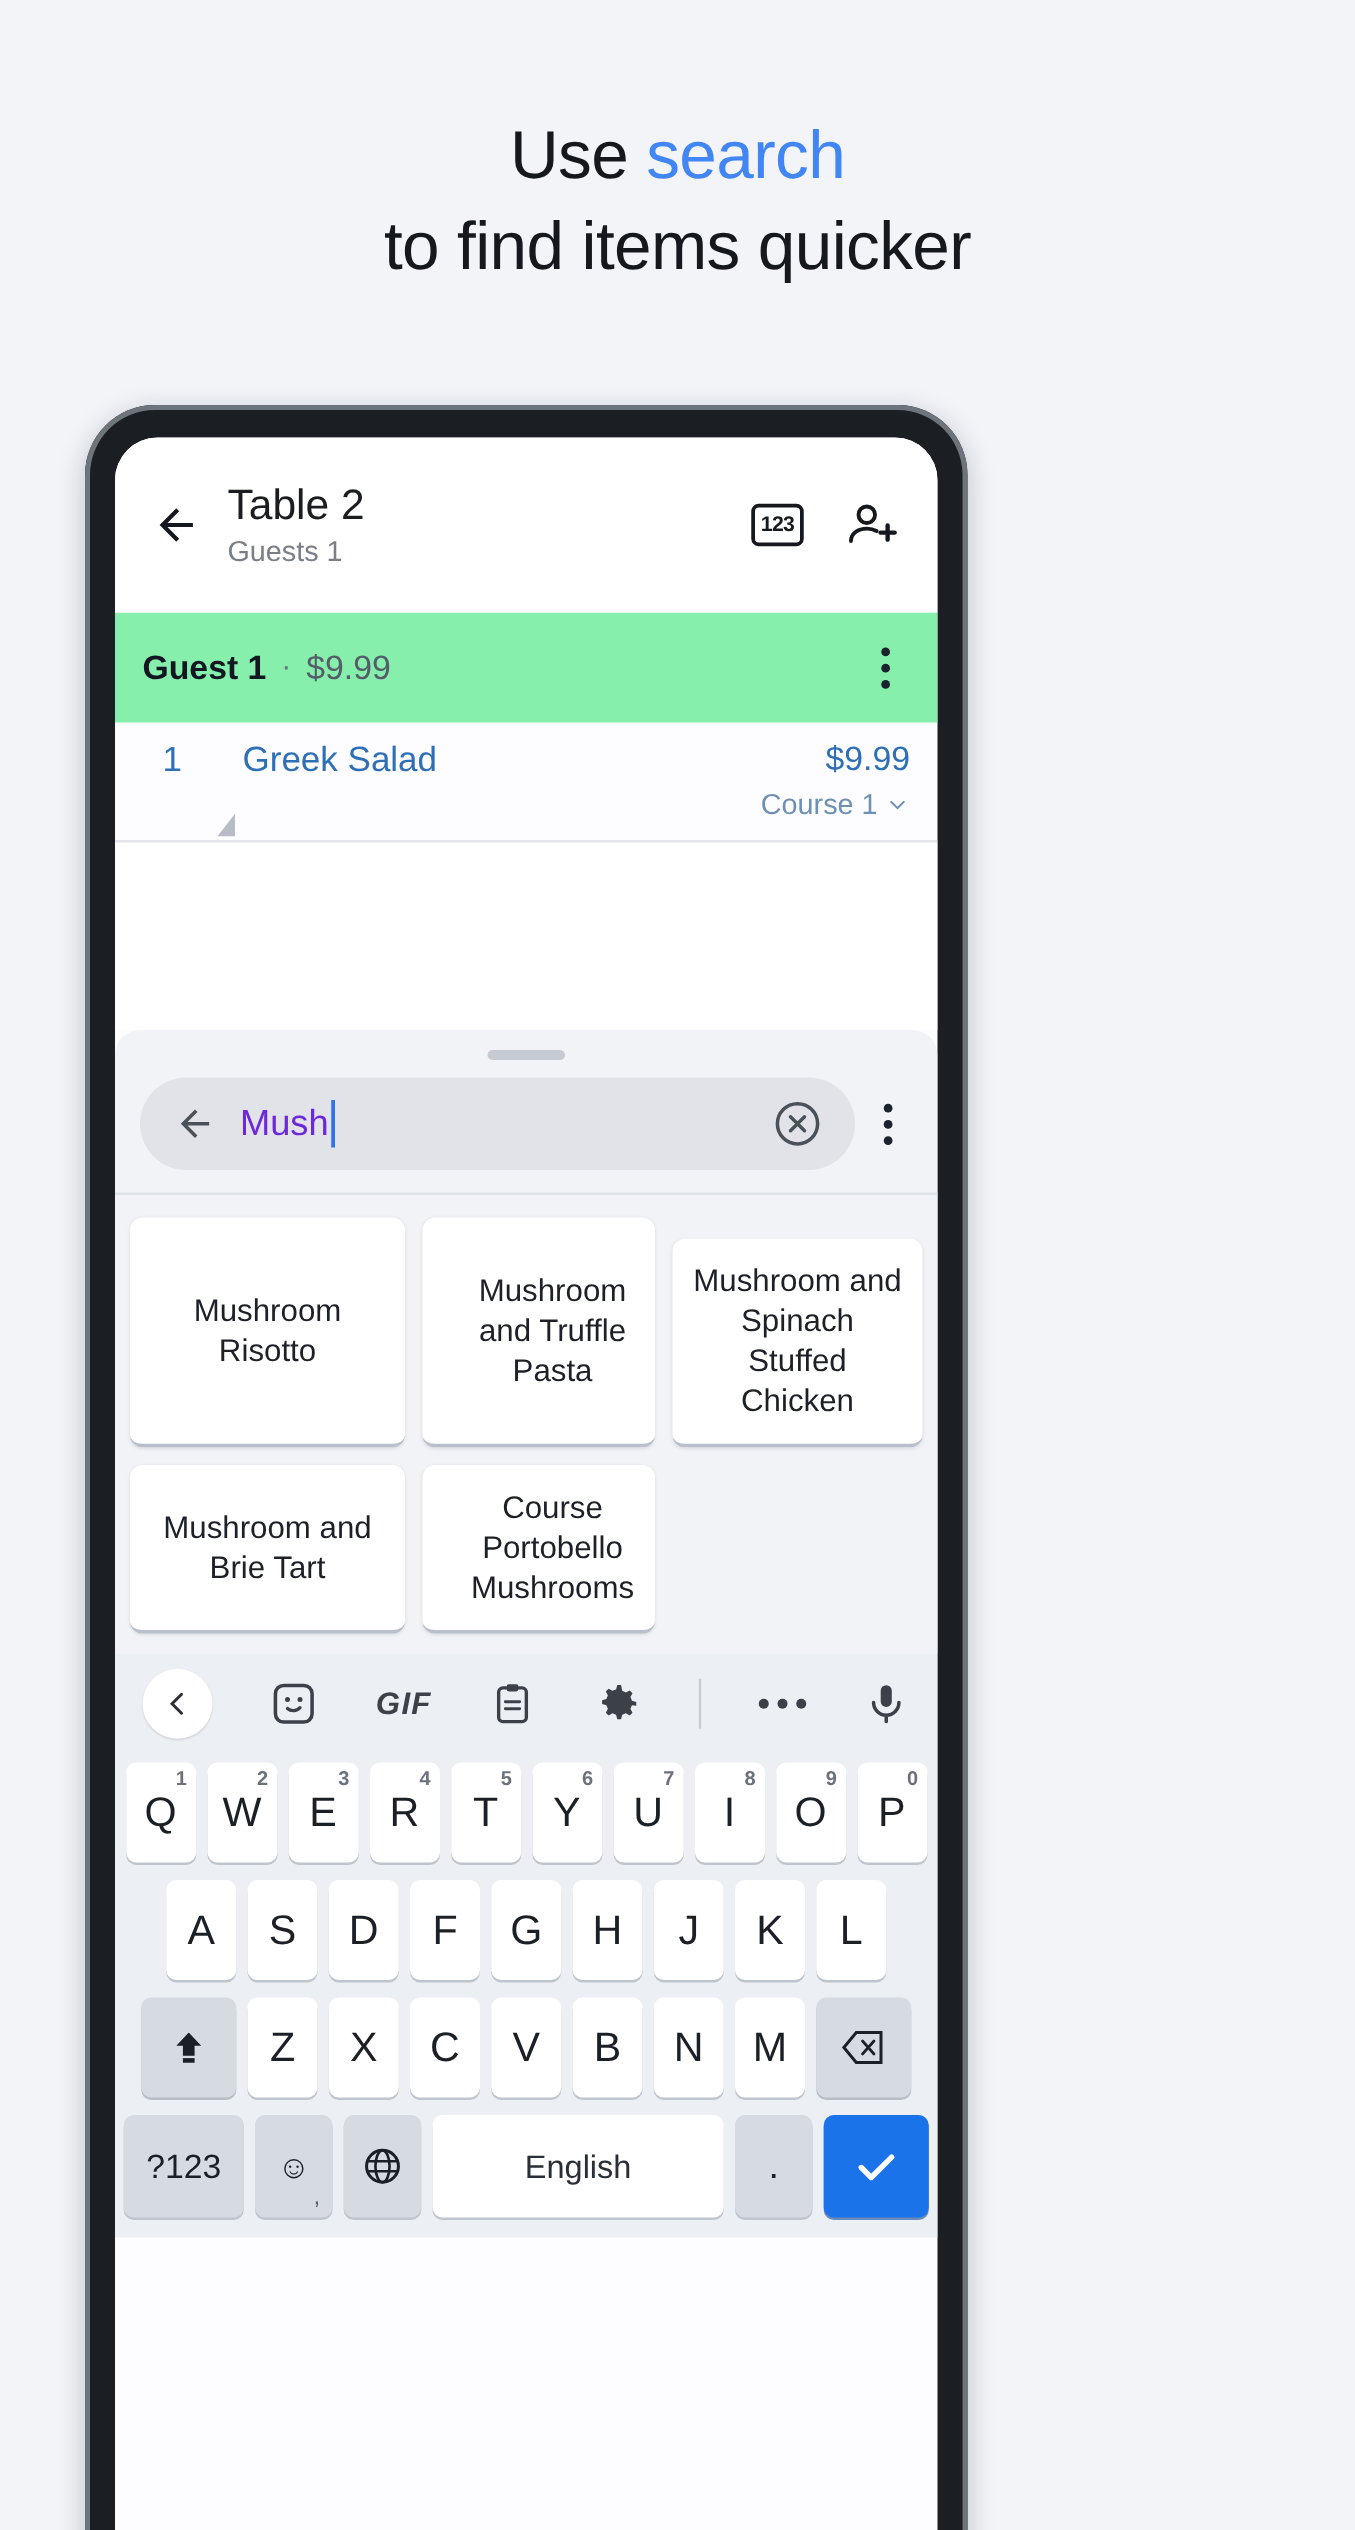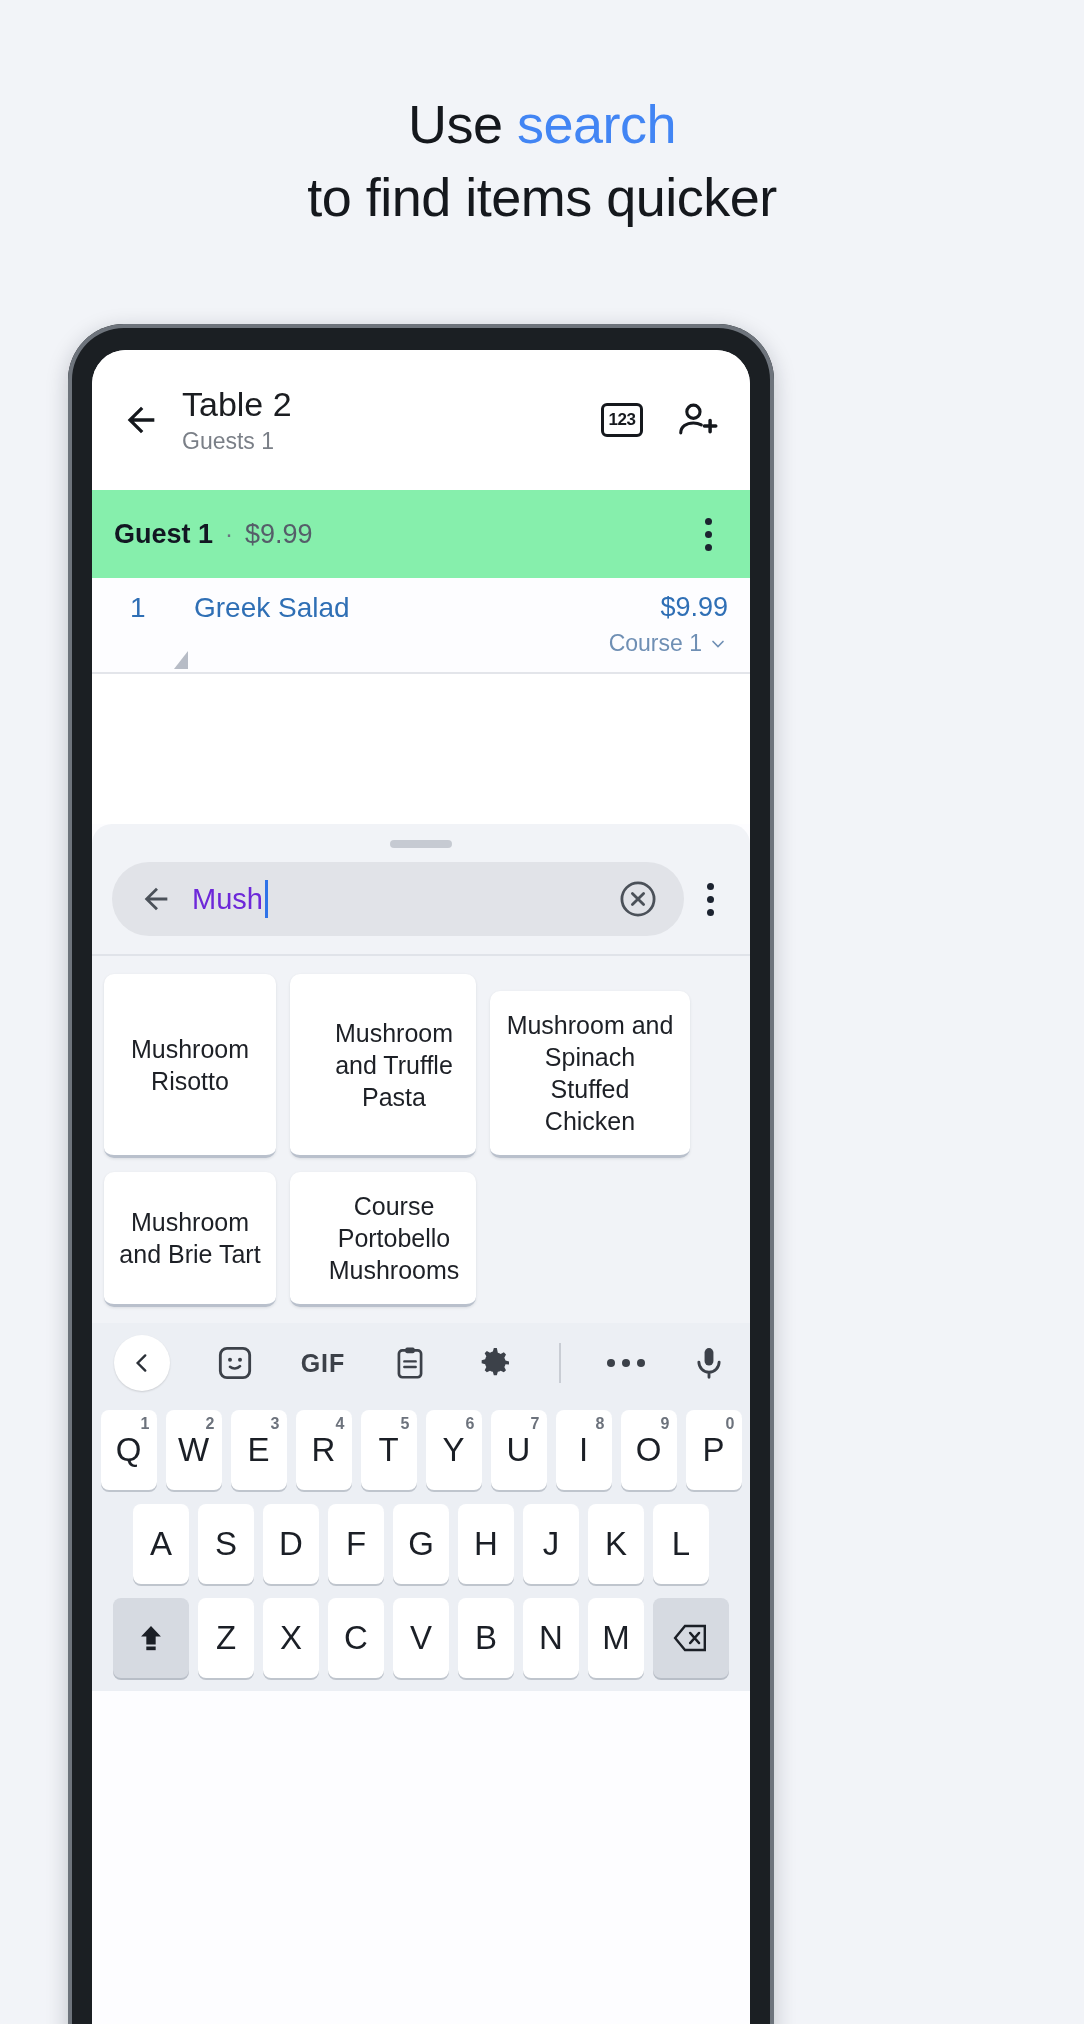--- a/index.html
+++ b/index.html
@@ -114,37 +114,37 @@
     display: flex; flex-wrap: wrap; gap: 14px;
   }
   .chip {
     background: #ffffff; border-radius: 10px;
     border-bottom: 3px solid #b9c0cc;
     box-shadow: 0 1px 3px rgba(20,25,40,.10);
     display: flex; align-items: center; justify-content: center; text-align: center;
     font-size: 25px; color: #1d2026; line-height: 1.28;
     padding: 18px 14px; min-height: 124px;
   }
-  .chip.w1 { width: 172px; }
+  .chip.w1 { width: 220px; }
   .chip.w2 { width: 186px; padding-left: 36px; }
   .chip.w3 { width: 200px; margin-top: 17px; }
 
   
   .keyboard { background: #eceff4; padding: 0 0 6px 0; }
   .kb-toolbar {
     height: 80px; display: flex; align-items: center;
     padding: 0 22px; gap: 0; justify-content: space-between;
   }
   .kb-tool { display:flex; align-items:center; justify-content:center; height: 56px; }
   .tool-circle {
     width: 56px; height: 56px; border-radius: 50%; background: #ffffff;
     display: flex; align-items: center; justify-content: center;
     box-shadow: 0 1px 2px rgba(0,0,0,.14);
   }
-  .gif-text { font-size: 25px; font-weight: 700; color: #3c4149; letter-spacing: 1px; }
+  .gif-text { font-size: 25px; font-weight: 700; color: #3c4149; letter-spacing: 1px; font-style: italic; }
   .tool-sep { width: 2px; height: 40px; background: #c9cdd4; }
   .dots-h { display: flex; gap: 7px; align-items: center; }
   .dots-h i { width: 8px; height: 8px; border-radius: 50%; background: #3c4149; }
 
   .kb-row { display: flex; justify-content: center; gap: 9px; padding: 7px 7px; }
   .key {
     background: #ffffff; border-radius: 8px; position: relative;
     display: flex; align-items: center; justify-content: center;
     font-size: 33px; color: #1b1f26;
     box-shadow: 0 2px 0 rgba(155,162,173,.55);
@@ -385,17 +385,38 @@
           <div class="key">N</div>
           <div class="key">M</div>
           <div class="key mod">
             <svg width="38" height="30" viewBox="0 0 24 20">
               <path d="M8 2h13.2v16H8L1.4 10z" fill="none" stroke="#1b1f26" stroke-width="1.6"></path>
               <path d="M11.4 6.6l6 6.8M17.4 6.6l-6 6.8" stroke="#1b1f26" stroke-width="1.6" stroke-linecap="round"></path>
             </svg>
           </div>
         </div>
 
+        <div class="kb-row4">
+          <div class="key k-123">?123</div>
+          <div class="key k-emoji">
+            <span>☺</span>
+            <span class="emoji-sub">,</span>
+          </div>
+          <div class="key k-globe">
+            <svg width="34" height="34" viewBox="0 0 24 24">
+              <circle cx="12" cy="12" r="9" fill="none" stroke="#1b1f26" stroke-width="1.7"></circle>
+              <ellipse cx="12" cy="12" rx="4" ry="9" fill="none" stroke="#1b1f26" stroke-width="1.5"></ellipse>
+              <path d="M3.4 9.2h17.2M3.4 14.8h17.2" stroke="#1b1f26" stroke-width="1.5"></path>
+            </svg>
+          </div>
+          <div class="key k-space">English</div>
+          <div class="key k-period">.</div>
+          <div class="key k-enter">
+            <svg width="40" height="40" viewBox="0 0 24 24">
+              <path d="M4.8 12.6l4.8 4.8L19.4 7.6" fill="none" stroke="#ffffff" stroke-width="2.6" stroke-linecap="round" stroke-linejoin="round"></path>
+            </svg>
+          </div>
+        </div>
       </div>
 
     </div>
   </div>
 </div>
 
 </body></html>

